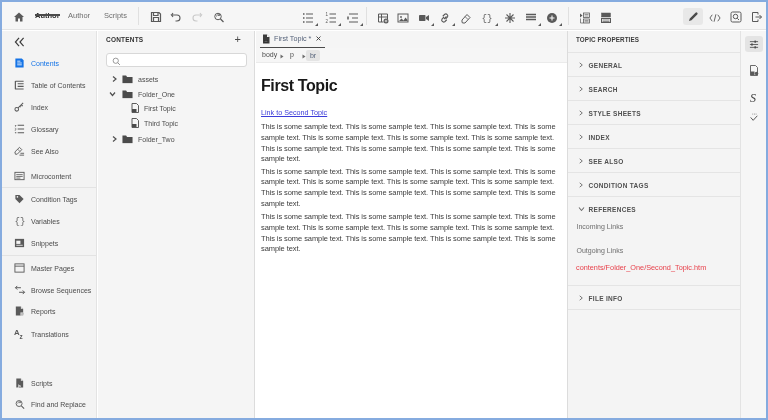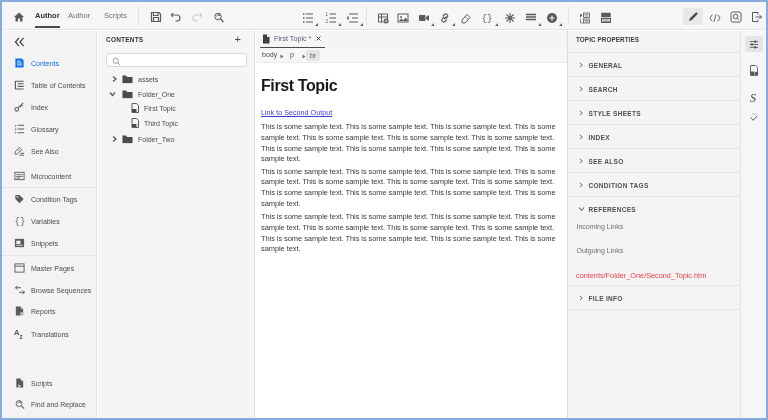--- a/index.html
+++ b/index.html
@@ -2,21 +2,21 @@
 <html><head>
 <meta charset="utf-8">
 <style>
 * { margin:0; padding:0; box-sizing:border-box; }
 html,body { width:768px; height:420px; overflow:hidden; }
 body { font-family:"Liberation Sans", sans-serif; position:relative; background:#ffffff; }
 .winborder { position:absolute; inset:0; border:2px solid #85abdf; z-index:50; pointer-events:none; }
 .abs { position:absolute; }
 
 #topbar { left:2px; top:2px; width:764px; height:28px; background:#f6f6f6; border-bottom:1px solid #e4e4e4; }
-.navtab { position:absolute; top:0; height:28px; line-height:28px; font-size:7.5px; color:#6e6e6e; }
+.navtab { position:absolute; top:0; height:16px; line-height:28px; font-size:7.5px; color:#6e6e6e; }
 .navtab.active { color:#323232; font-weight:bold; }
 .navtab.active:after { content:""; position:absolute; left:0; right:0; bottom:2px; height:2px; background:#4b4b4b; }
 .vsep { position:absolute; top:5px; height:18px; width:1px; background:#e0e0e0; }
 .ticon { position:absolute; top:10px; width:12px; height:12px; }
 .dtri { position:absolute; top:20.5px; width:0; height:0; border-left:3.5px solid transparent; border-bottom:3.5px solid #5a5a5a; }
 
 #leftbar { left:2px; top:31px; width:95px; height:387px; background:#f3f3f3; border-right:1px solid #e3e3e3; }
 .litem { position:absolute; left:0; width:100%; height:22px; font-size:7px; color:#4b4b4b; }
 .litem .lbl { position:absolute; left:29px; top:50%; transform:translateY(-50%); white-space:nowrap; }
 .litem svg { position:absolute; left:12px; top:50%; transform:translateY(-50%); }
@@ -369,21 +369,21 @@
         <path d="M1 1 l6 4 -6 4 Z" fill="#6e6e6e"></path>
       </svg>
     <span style="position:absolute;left:34px;top:3px;font-size:7px;color:#4b4b4b">p</span>
     <svg style="position:absolute;left:46px;top:6px" width="4" height="5" viewBox="0 0 8 10">
         <path d="M1 1 l6 4 -6 4 Z" fill="#6e6e6e"></path>
       </svg>
     <span style="position:absolute;left:50px;top:2px;width:14px;height:11px;background:#e4e4e4;border-radius:2px;font-size:7px;color:#56637a;text-align:center;line-height:11px">br</span>
   </div>
   <div id="econtent">
     <h1 class="topic">First Topic</h1>
-    <a class="toplink">Link to Second Output</a>
+    <a class="toplink">Link to Second Topic</a>
     <div class="para" style="top:59px">This is some sample text. This is some sample text. This is some sample text. This is some sample text. This is some sample text. This is some sample text. This is some sample text. This is some sample text. This is some sample text. This is some sample text. This is some sample text.</div>
     <div class="para" style="top:103.5px">This is some sample text. This is some sample text. This is some sample text. This is some sample text. This is some sample text. This is some sample text. This is some sample text. This is some sample text. This is some sample text. This is some sample text. This is some sample text.</div>
     <div class="para" style="top:149px">This is some sample text. This is some sample text. This is some sample text. This is some sample text. This is some sample text. This is some sample text. This is some sample text. This is some sample text. This is some sample text. This is some sample text. This is some sample text.</div>
   </div>
 </div>
 <div class="abs" id="rightpanel">
   <div class="hdr">TOPIC PROPERTIES</div>
   <div class="arow" style="top:21px">
       <svg class="achev" style="transform:translateY(-50%)" width="5" height="7" viewBox="0 0 10 14">
         <path d="M2 2 l6 5 -6 5" fill="none" stroke="#6e6e6e" stroke-width="2.2"></path>
@@ -421,21 +421,21 @@
       <span class="albl">CONDITION TAGS</span>
     </div>
   <div class="arow" style="top:165px">
       <svg class="achev" style="transform:translateY(-50%);width:7px;height:5px" viewBox="0 0 14 10">
         <path d="M2 2 l5 6 5-6" fill="none" stroke="#6e6e6e" stroke-width="2.2"></path>
       </svg>
       <span class="albl">REFERENCES</span>
     </div>
   <div class="rtext" style="top:192px">Incoming Links</div>
   <div class="rtext" style="top:216px">Outgoing Links</div>
-  <div class="rlink" style="top:240px">contents/Folder_One/Second_Topic.htm</div>
+  <div class="rlink" style="top:232px">contents/Folder_One/Second_Topic.htm</div>
   <div class="arow" style="top:254px">
       <svg class="achev" style="transform:translateY(-50%)" width="5" height="7" viewBox="0 0 10 14">
         <path d="M2 2 l6 5 -6 5" fill="none" stroke="#6e6e6e" stroke-width="2.2"></path>
       </svg>
       <span class="albl">FILE INFO</span>
     </div>
   <div style="position:absolute;left:0;top:278px;width:100%;height:1px;background:#e4e4e4"></div>
 </div>
 <div class="abs" id="rightstrip">
   <div class="sbtn" style="top:5px"></div>

